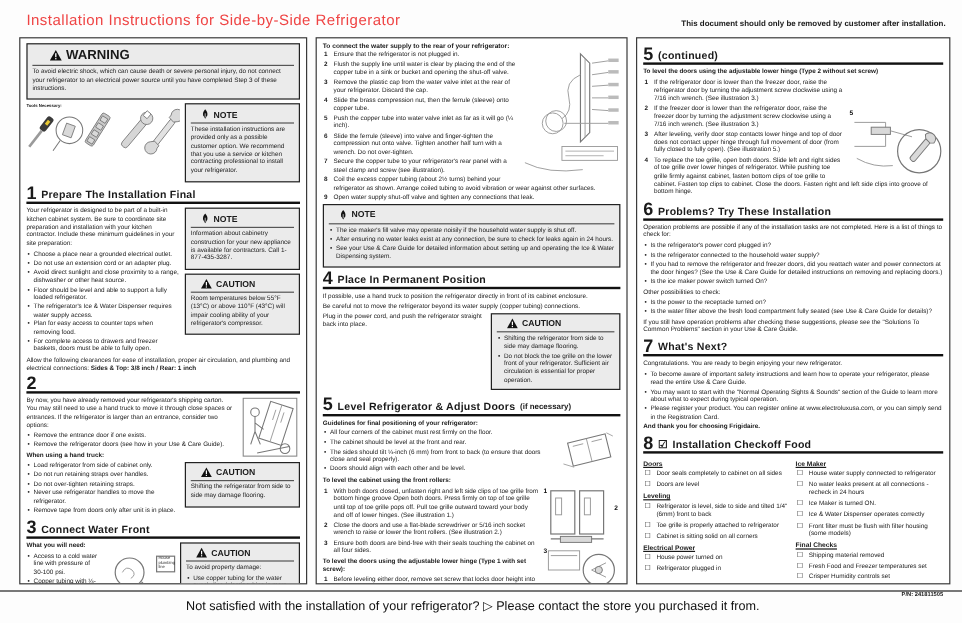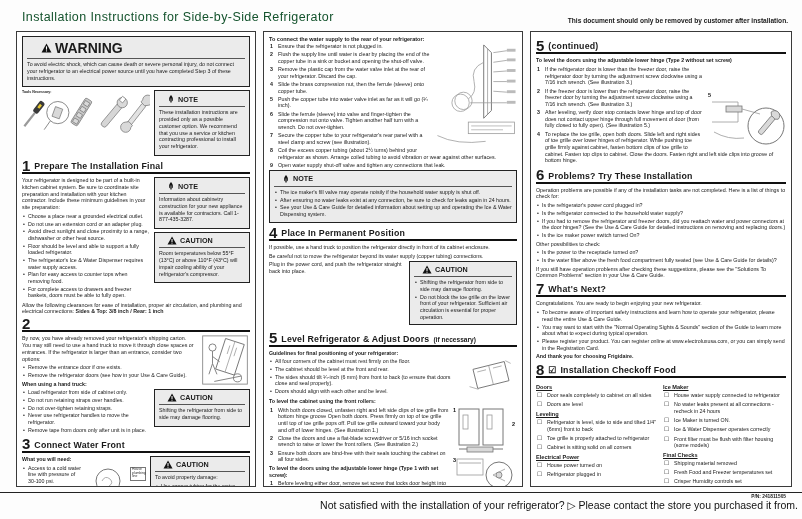--- a/index.html
+++ b/index.html
@@ -1,36 +1,36 @@
 <!DOCTYPE html>
 <html><head>
 <meta charset="utf-8">
 <style>
   * { margin:0; padding:0; box-sizing:border-box; }
   html,body { width:802px; height:519px; }
   body {
     position:relative; background:#fdfdfd; color:#1a1a1a;
     font-family:"Liberation Sans", sans-serif; overflow:hidden;
   }
-  .page-title { position:absolute; left:22px; top:10px; font-size:12.5px; letter-spacing:.4px; color:#14532d; }
+  .page-title { position:absolute; left:22px; top:10px; font-size:12.5px; letter-spacing:.4px; color:#ef4444; }
   .notice { position:absolute; right:14px; top:17px; font-size:6.6px; font-weight:bold; }
 
   .cols { position:absolute; left:16px; right:10px; top:31px; bottom:32px; display:flex; gap:7px; }
   .col { border:1.5px solid #3a3a3a; background:#fff; padding:4px 5px; overflow:hidden; }
   .col-left { width:240px; }
   .col-mid  { width:260px; }
   .col-right{ flex:1; }
 
   .t { font-size:5.3px; line-height:1.28; }
   .lead { font-size:5.5px; font-weight:bold; margin-bottom:1px; }
   p.t { margin-bottom:2px; }
 
   
   .alert { border:1px solid #222; background:#ebebeb; padding:2px 4px 3px; margin-bottom:3px; }
-  .alert-head { display:flex; align-items:center; gap:3px; font-weight:bold; font-size:14px;
+  .alert-head { display:flex; align-items:center; gap:3px; font-weight:bold; font-size:11px;
                 border-bottom:1px solid #555; padding:1px 0 2px 14px; margin-bottom:2px; }
   .alert-head.sm { font-size:7.2px; padding-left:8px; }
   .icon-svg { flex:0 0 auto; }
   .imp-icon { display:inline-block; width:10px; height:9px; background:#111; border-radius:2px;
               color:#fff; font-size:6px; line-height:9px; text-align:center; }
 
   
   .sec { display:flex; align-items:flex-end; gap:4px; border-bottom:2.2px solid #111;
          margin:4px 0 3px; padding-bottom:1px; }
   .sec .n { font-size:15px; font-weight:bold; line-height:.75; }
@@ -58,21 +58,21 @@
 
   .illus { border:0; }
   .fl-r { float:right; margin:0 0 2px 4px; }
   .illus-wrap { position:relative; }
   .illus-num { position:absolute; font-size:5.5px; font-weight:bold; color:#111; }
   .tiny-label { position:absolute; font-size:3.4px; line-height:1.1; border:.5px solid #777; background:#fff; padding:.5px 1px; color:#333; }
 
   .grp-h { font-size:5.6px; font-weight:bold; text-decoration:underline; margin:3px 0 2px; }
 
   .footer-rule { position:absolute; left:0; right:0; bottom:26px; border-top:1.5px solid #222; }
-  .footer-text { position:absolute; left:0; right:4px; bottom:8px; text-align:right; font-size:10.5px; color:#111; }
+  .footer-text { position:absolute; left:0; right:14px; bottom:8px; text-align:center; font-size:10.5px; color:#111; }
   .pn { position:absolute; right:16px; bottom:20px; font-size:4.8px; font-weight:bold; color:#222; }
 
   svg .sk { stroke:#777; fill:none; stroke-width:1; }
   svg .sk2 { stroke:#999; fill:none; stroke-width:.8; }
   svg .fillg { fill:#d9d9d9; stroke:#777; stroke-width:.8; }
 </style>
 </head>
 <body>
 
 <div class="page-title">Installation Instructions for Side-by-Side Refrigerator</div>

